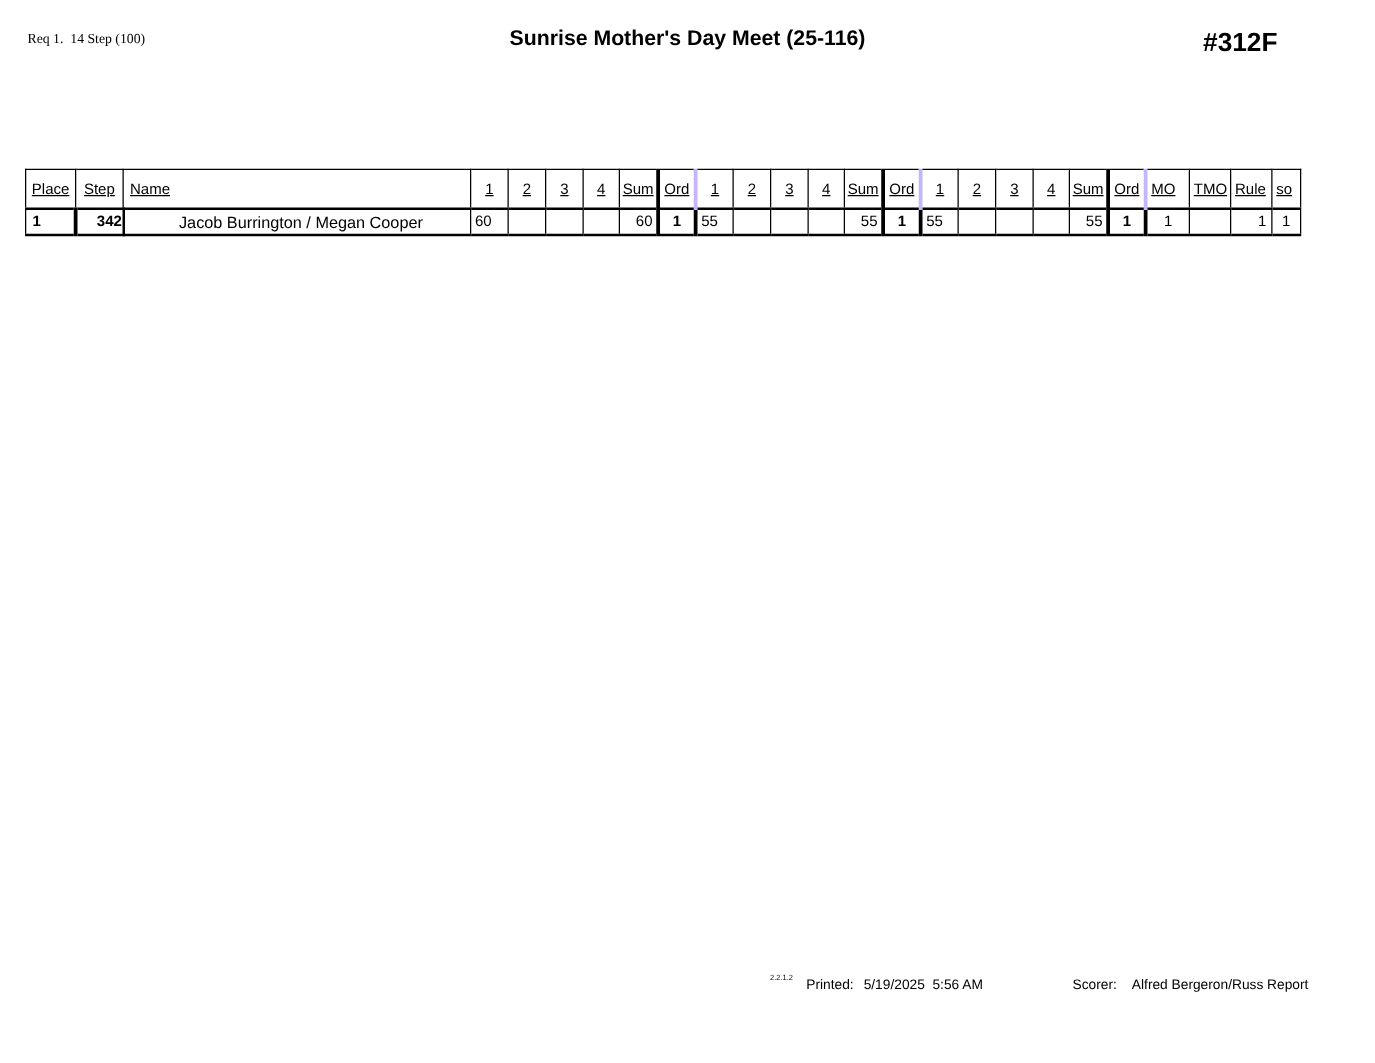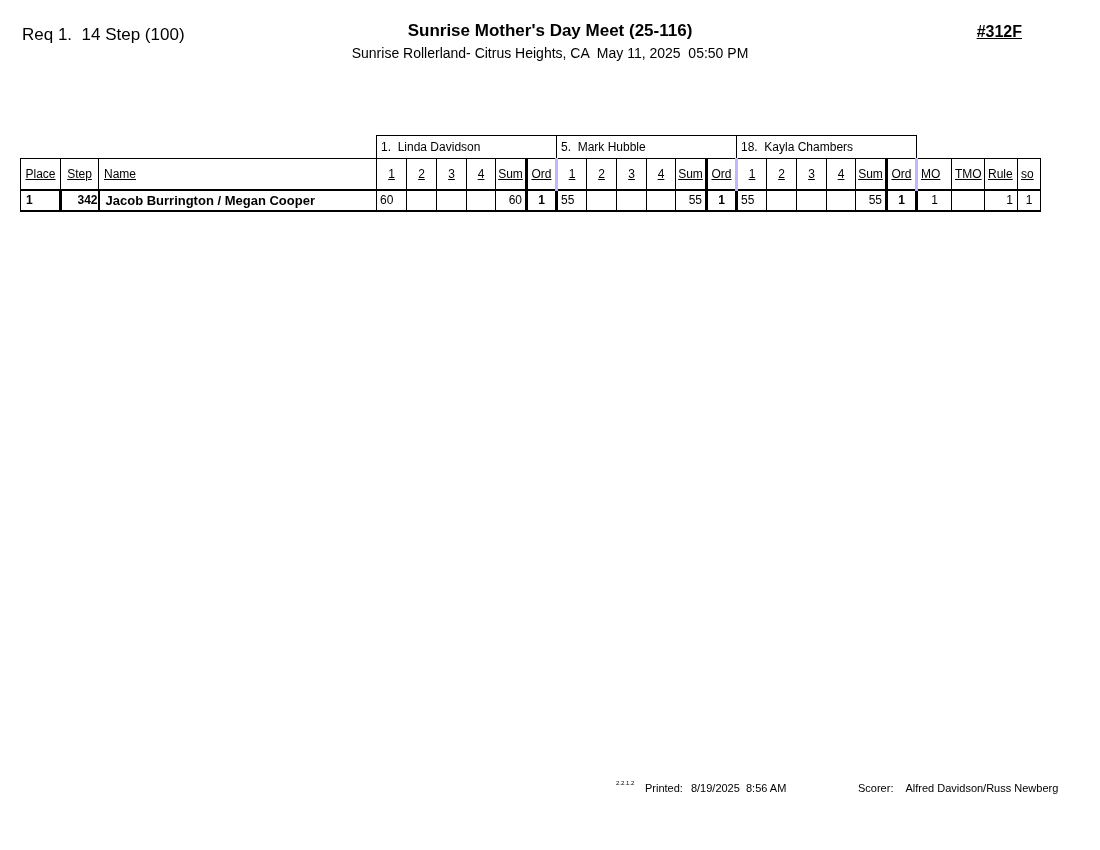--- a/index.html
+++ b/index.html
@@ -7,25 +7,25 @@
     position:relative;
     width:1100px;height:850px;
     background:#ffffff;
     font-family:"Liberation Sans", sans-serif;
     color:#000;
     overflow:hidden;
   }
   
   .req-label{
     position:absolute;left:22px;top:25px;
-    font-size:17px;white-space:pre;
+    font-size:11px;white-space:pre;font-family:Liberation Serif, serif;
   }
   .heat-number{
     position:absolute;right:78px;top:23px;
-    font-size:16px;font-weight:bold;text-decoration:underline;
+    font-size:21px;font-weight:bold;
   }
   .center-line{position:absolute;left:0;right:0;text-align:center;white-space:pre;}
   .meet-title{top:21px;font-size:17px;font-weight:bold;}
   .venue-line{top:45px;font-size:14px;}
   .event-title{top:63px;font-size:19px;font-weight:bold;}
   .report-subtitle{top:89px;font-size:16px;}
 
   
   table.results{
     position:absolute;left:20px;top:135px;
@@ -50,21 +50,21 @@
   tr.hrow td.mo-h, tr.hrow td.tmo-h, tr.hrow td.rule-h, tr.hrow td.so-h{
     text-align:left;padding-left:3px;
   }
   tr.drow td{
     border:1px solid #000;
     border-top:2px solid #000;border-bottom:2px solid #000;
     padding:1px 0;
   }
   tr.drow td.place-d{font-weight:bold;text-align:left;padding-left:5px;border-right:3px solid #000;}
   tr.drow td.cont-d{font-weight:bold;text-align:right;border-right:2px solid #000;}
-  tr.drow td.name-d{font-weight:bold;font-size:13px;text-align:left;padding-left:6px;margin-left:48px;}
+  tr.drow td.name-d{font-weight:normal;font-size:13px;text-align:center;padding-left:6px;margin-left:48px;}
   tr.drow td.score-d{text-align:left;padding-left:3px;}
   tr.drow td.sum-d{text-align:right;padding-right:3px;}
   tr.drow td.ord-d{font-weight:bold;text-align:center;border-left:3px solid #000;border-right:3px solid #000;}
   tr.drow td.mo-d{text-align:center;}
   tr.drow td.rule-d{text-align:right;padding-right:4px;}
   tr.drow td.so-d{text-align:center;}
 
   
   .version-tag{position:absolute;left:616px;top:780px;font-size:6px;}
   .printed-line{position:absolute;left:645px;top:782px;font-size:11px;}
@@ -74,21 +74,20 @@
 </style>
 </head>
 <body>
 
 <div class="page">
 
   <div class="req-label">Req 1.  14 Step (100)</div>
   <div class="heat-number">#312F</div>
 
   <div class="center-line meet-title">Sunrise Mother's Day Meet (25-116)</div>
-  <div class="center-line venue-line">Sunrise Rollerland- Citrus Heights, CA  May 11, 2025  05:50 PM</div>
 
   <table class="results">
     <colgroup>
       <col style="width:40px">
         <col style="width:38px">
         <col style="width:278px">
       <col style="width:30px">
         <col style="width:30px">
         <col style="width:30px">
         <col style="width:29px">
@@ -106,27 +105,20 @@
         <col style="width:29px">
         <col style="width:31px">
         <col style="width:30px">
       <col style="width:35px">
         <col style="width:33px">
         <col style="width:33px">
         <col style="width:23px">
     </colgroup>
 
     <tbody>
-        <tr class="jrow">
-      <td class="spacer" colspan="3"></td>
-      <td class="jbox" colspan="6">1.  Linda Davidson</td>
-      <td class="jbox" colspan="6">5.  Mark Hubble</td>
-      <td class="jbox" colspan="6">18.  Kayla Chambers</td>
-      <td class="spacer" colspan="4"></td>
-    </tr>
 
     <tr class="hrow">
       <td>Place</td>
       <td>Step</td>
       <td class="name-h">Name</td>
 
       <td>1</td>
       <td>2</td>
       <td>3</td>
       <td>4</td>
@@ -181,16 +173,16 @@
 
       <td class="mo-d">1</td>
       <td class="tmo-d"></td>
       <td class="rule-d">1</td>
       <td class="so-d">1</td>
     </tr>
   </tbody>
     </table>
 
   <div class="version-tag">2.2.1.2</div>
-  <div class="printed-line"><span>Printed:</span><span class="val">8/19/2025  8:56 AM</span></div>
-  <div class="scorer-line"><span>Scorer:</span><span class="val">Alfred Davidson/Russ Newberg</span></div>
+  <div class="printed-line"><span>Printed:</span><span class="val">5/19/2025  5:56 AM</span></div>
+  <div class="scorer-line"><span>Scorer:</span><span class="val">Alfred Bergeron/Russ Report</span></div>
 
 </div>
 
 </body></html>

